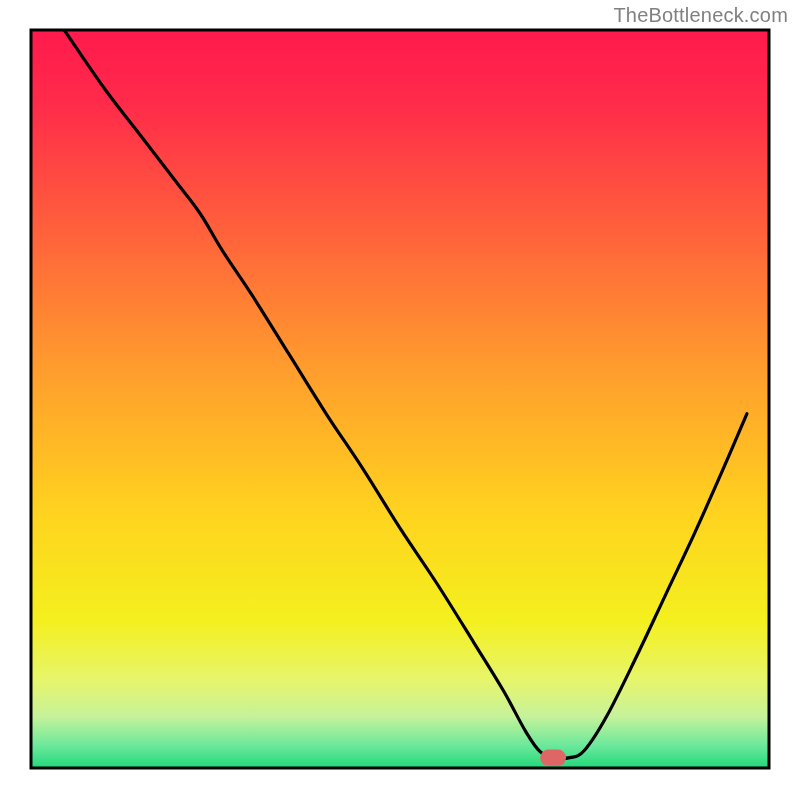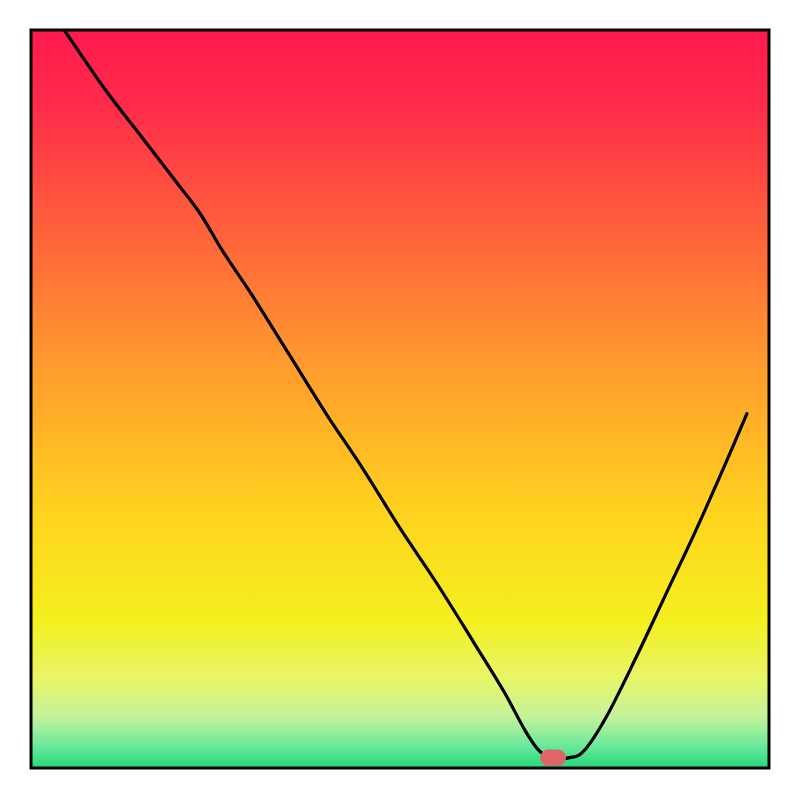--- a/index.html
+++ b/index.html
@@ -55,13 +55,14 @@
     <rect id="gradient-rect" x="31" y="30" width="738" height="738" fill="url(#bg-grad)"></rect>
 
     <g clip-path="url(#plot-clip)">
       <path id="curve-path" fill="none" stroke="#000" stroke-width="3.2" stroke-linejoin="round" stroke-linecap="round" d="M 64.21000000000001 30 C 71.51620000000001 40.627199999999995, 90.8518 69.77819999999997, 104.8 89.03999999999996 C 118.7482 108.30179999999996, 128.416 119.74079999999998, 141.7 137.01 C 154.98399999999998 154.2792, 167.97279999999998 171.0318, 178.6 184.98000000000002 C 189.2272 198.92820000000003, 192.7696 202.5444, 200.74 214.5 C 208.71040000000002 226.4556, 213.5812 236.78759999999997, 222.88 251.39999999999998 C 232.1788 266.01239999999996, 240.4444 277.0824, 252.4 295.68 C 264.3556 314.2776, 276.016 333.4656, 289.3 354.71999999999997 C 302.584 375.97439999999995, 312.916 393.1698, 326.2 413.76 C 339.484 434.3502, 349.81600000000003 448.5198, 363.1 469.10999999999996 C 376.384 489.70019999999994, 386.716 507.5598, 400 528.15 C 413.284 548.7402, 423.61600000000004 562.9098, 436.90000000000003 583.5 C 450.184 604.0902, 461.8444 623.2782, 473.8 642.54 C 485.7556 661.8018, 494.02119999999996 674.5692, 503.32 690.51 C 512.6188 706.4508, 518.818 720.07428, 525.46 731.1 C 532.1020000000001 742.12572, 534.9064000000001 746.98176, 540.22 751.764 C 545.5336 756.54624, 549.6664000000001 756.60528, 554.98 757.668 C 560.2936 758.73072, 564.4264000000001 758.9964, 569.74 757.668 C 575.0536 756.3396, 577.858 757.72704, 584.5 750.288 C 591.142 742.84896, 597.3412 733.07784, 606.64 716.34 C 615.9388 699.60216, 625.5328 679.2185999999999, 636.16 657.3 C 646.7872 635.3814, 655.0527999999999 617.1528000000001, 665.68 594.57 C 676.3072 571.9872, 684.5728 555.087, 695.2 531.84 C 705.8272000000001 508.593, 715.4211999999999 486.67440000000005, 724.7199999999999 465.42 C 734.0187999999999 444.1656, 742.8748 423.0588, 746.86 413.76"></path>
       <rect id="marker-rect" fill="#e06666" rx="8.118" ry="8.118" x="540.22" width="25.829999999999927" y="749.55" height="16.236"></rect>
     </g>
 
     <rect id="frame-rect" fill="none" stroke="#000000" stroke-width="3" x="31" y="30" width="738" height="738"></rect>
   </svg>
 
+  <div class="watermark">TheBottleneck.com</div>
 </div>
 
 </body></html>

